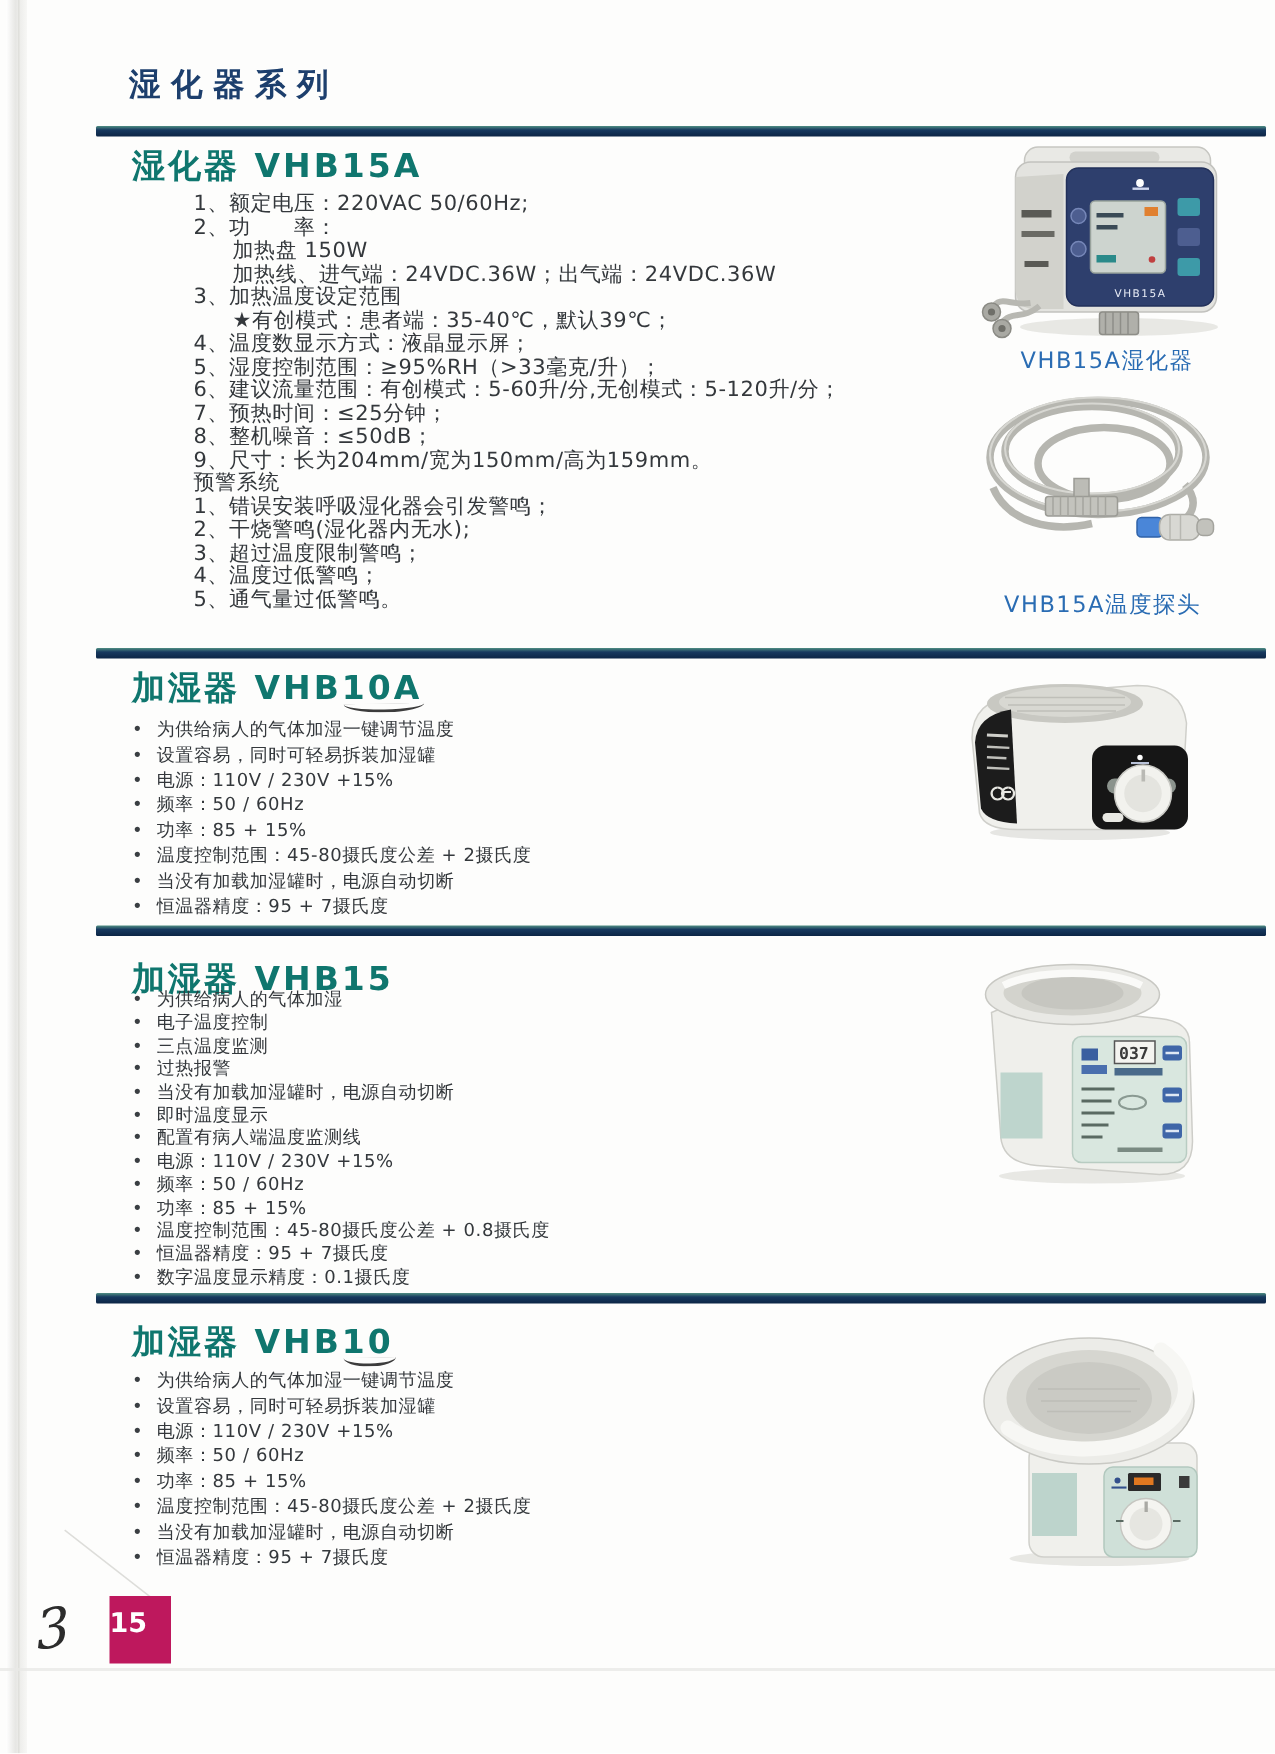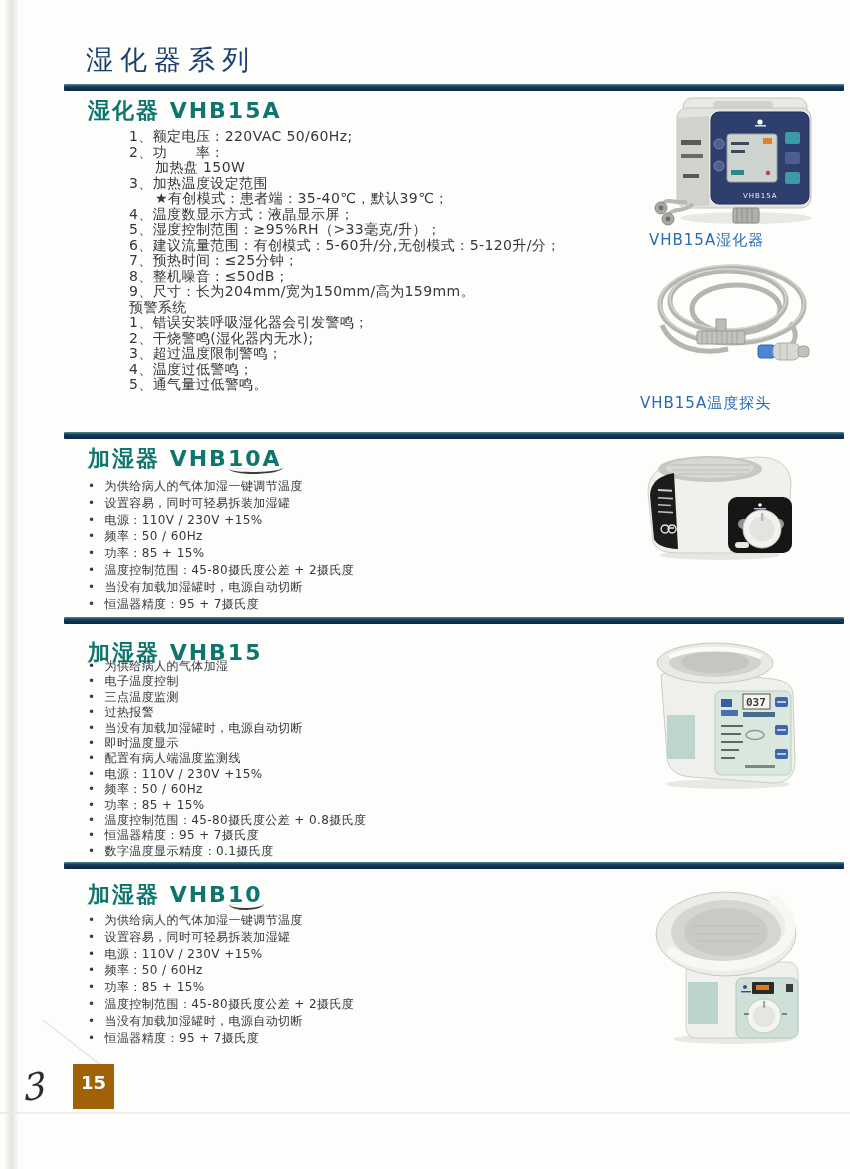--- a/index.html
+++ b/index.html
@@ -10,21 +10,21 @@
     color:#34383c;
   }
   
   .scan-left-band{position:absolute;left:4px;top:0;width:14px;height:100%;
     background:linear-gradient(90deg,#ffffff 0%,#e3e3e0 45%,#f6f6f4 100%);opacity:.85;}
   .scan-left-line{position:absolute;left:12px;top:0;width:1px;height:100%;background:#d8d8d4;opacity:.6;}
   .scan-bottom-line{position:absolute;left:0;top:1112px;width:100%;height:2px;background:#e9e9e6;opacity:.8;}
   .scan-diagonal{position:absolute;left:34px;top:1046px;width:86px;height:1px;background:#cfcfcb;
     transform:rotate(38deg);opacity:.7;}
 
-  .page-title{position:absolute;left:86px;top:42px;font-size:27px;font-weight:400;
+  .page-title{position:absolute;left:86px;top:42px;font-size:21px;font-weight:700;
     letter-spacing:7px;color:#1d3f6d;}
 
   .divider{position:absolute;left:64px;width:780px;height:7px;
     background:linear-gradient(180deg,#4f8e83 0%,#17395f 38%,#0c2545 100%);border-radius:1px;}
   #d1{top:84px;} #d2{top:432px;} #d3{top:617px;} #d4{top:862px;}
 
   .section-title{position:absolute;left:88px;font-size:22px;font-weight:700;
     letter-spacing:2px;color:#0f766e;white-space:nowrap;}
   .uline{position:relative;display:inline-block;}
   .uline::after{content:'';position:absolute;left:1px;right:-1px;bottom:-3px;height:4px;
@@ -34,24 +34,24 @@
   .spec-line{font-size:14px;line-height:15.5px;letter-spacing:.4px;color:#34383c;white-space:nowrap;}
   .spec-line.indent{padding-left:26px;}
 
   .bullet-block{position:absolute;left:88px;width:580px;}
   .bullet-line{font-size:12px;letter-spacing:.4px;color:#34383c;white-space:nowrap;}
   .lh17 .bullet-line{line-height:16.8px;}
   .lh15 .bullet-line{line-height:15.4px;}
   .bullet-line::before{content:'•';margin-right:9px;color:#3a3e42;font-size:12px;}
 
   .product-img{position:absolute;}
-  .caption{position:absolute;font-size:15px;letter-spacing:1px;color:#2a6cb3;white-space:nowrap;}
-
-  .page-badge{position:absolute;left:73px;top:1064px;width:41px;height:45px;background:#a16207;
-    color:#ffffff;font-size:18px;font-weight:700;text-align:center;line-height:38px;}
+  .caption{position:absolute;font-size:15px;letter-spacing:1px;color:#2a6cb3;text-align:center;white-space:nowrap;}
+
+  .page-badge{position:absolute;left:73px;top:1064px;width:41px;height:45px;background:#be185d;
+    color:#ffffff;font-size:18px;font-weight:700;text-align:left;line-height:38px;}
   .handwritten{position:absolute;left:24px;top:1066px;font-family:"DejaVu Serif","Liberation Serif",serif;
     font-style:italic;font-size:36px;color:#2c2c2c;transform:rotate(-10deg) skewX(-6deg);}
 </style>
 </head>
 <body>
 
 <div id="page">
 
   <div class="scan-left-band"></div>
   <div class="scan-left-line"></div>
@@ -64,20 +64,21 @@
   <div id="d2" class="divider"></div>
   <div id="d3" class="divider"></div>
   <div id="d4" class="divider"></div>
 
   <div class="section-title" style="top:96px;">湿化器 VHB15A</div>
 
   <div class="spec-block" style="top:129px;margin-left:41px;">
     <div class="spec-line">1、额定电压：220VAC 50/60Hz;</div>
     <div class="spec-line">2、功　　率：</div>
     <div class="spec-line indent">加热盘 150W</div>
+    <div class="spec-line indent">加热线、进气端：24VDC.36W；出气端：24VDC.36W</div>
     <div class="spec-line">3、加热温度设定范围</div>
     <div class="spec-line indent">★有创模式：患者端：35-40℃，默认39℃；</div>
     <div class="spec-line">4、温度数显示方式：液晶显示屏；</div>
     <div class="spec-line">5、湿度控制范围：≥95%RH（&gt;33毫克/升）；</div>
     <div class="spec-line">6、建议流量范围：有创模式：5-60升/分,无创模式：5-120升/分；</div>
     <div class="spec-line">7、预热时间：≤25分钟；</div>
     <div class="spec-line">8、整机噪音：≤50dB；</div>
     <div class="spec-line">9、尺寸：长为204mm/宽为150mm/高为159mm。</div>
     <div class="spec-line">预警系统</div>
     <div class="spec-line">1、错误安装呼吸湿化器会引发警鸣；</div>

